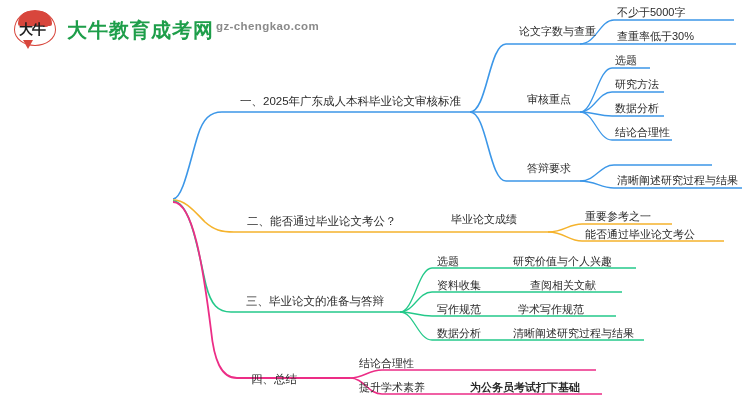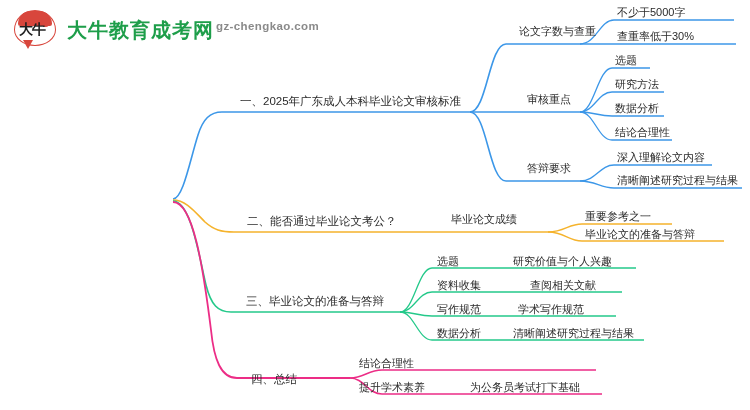--- a/index.html
+++ b/index.html
@@ -199,42 +199,41 @@
   <div class="node lvl3 right" style="left:617px; top:12px;">不少于5000字</div>
   <div class="node lvl3 right" style="left:617px; top:36px;">查重率低于30%</div>
 
   <div class="node lvl2 right" style="left:527px; top:99px;">审核重点</div>
   <div class="node lvl3 right" style="left:615px; top:60px;">选题</div>
   <div class="node lvl3 right" style="left:615px; top:84px;">研究方法</div>
   <div class="node lvl3 right" style="left:615px; top:108px;">数据分析</div>
   <div class="node lvl3 right" style="left:615px; top:132px;">结论合理性</div>
 
   <div class="node lvl2 right" style="left:527px; top:168px;">答辩要求</div>
-  <div class="node lvl3 right" style="left:617px; top:157px;">深入理解论文内容</div>
   <div class="node lvl3 right" style="left:617px; top:180px;">清晰阐述研究过程与结果</div>
 
   <div class="node lvl1" style="left:247px; top:214px;">二、能否通过毕业论文考公？</div>
   <div class="node lvl2 right" style="left:451px; top:219px;">毕业论文成绩</div>
   <div class="node lvl3 right" style="left:585px; top:216px;">重要参考之一</div>
-  <div class="node lvl3 right" style="left:585px; top:234px;">毕业论文的准备与答辩</div>
+  <div class="node lvl3 right" style="left:585px; top:234px;">能否通过毕业论文考公</div>
 
   <div class="node lvl1" style="left:246px; top:294px;">三、毕业论文的准备与答辩</div>
 
   <div class="node lvl2 right" style="left:437px; top:261px;">选题</div>
   <div class="node lvl3 right" style="left:513px; top:261px;">研究价值与个人兴趣</div>
 
   <div class="node lvl2 right" style="left:437px; top:285px;">资料收集</div>
   <div class="node lvl3 right" style="left:518px; top:285px;margin-left:12px;">查阅相关文献</div>
 
   <div class="node lvl2 right" style="left:437px; top:309px;">写作规范</div>
   <div class="node lvl3 right" style="left:518px; top:309px;">学术写作规范</div>
 
   <div class="node lvl2 right" style="left:437px; top:333px;">数据分析</div>
   <div class="node lvl3 right" style="left:513px; top:333px;">清晰阐述研究过程与结果</div>
 
   <div class="node lvl1" style="left:251px; top:372px;">四、总结</div>
 
   <div class="node lvl2 right" style="left:359px; top:363px;">结论合理性</div>
 
   <div class="node lvl2 right" style="left:359px; top:387px;">提升学术素养</div>
-  <div class="node lvl3 right" style="left:470px; top:387px;">为公务员考试打下基础</div>
+  <div class="node lvl3 right" style="left:470px; top:387px;font-weight:bold;">为公务员考试打下基础</div>
 
 </div>
 
 </body></html>

